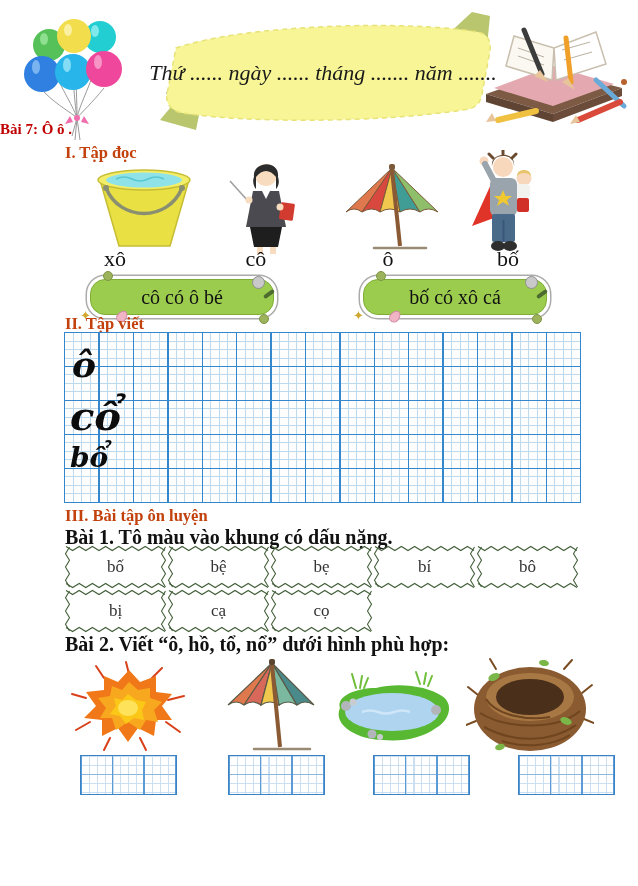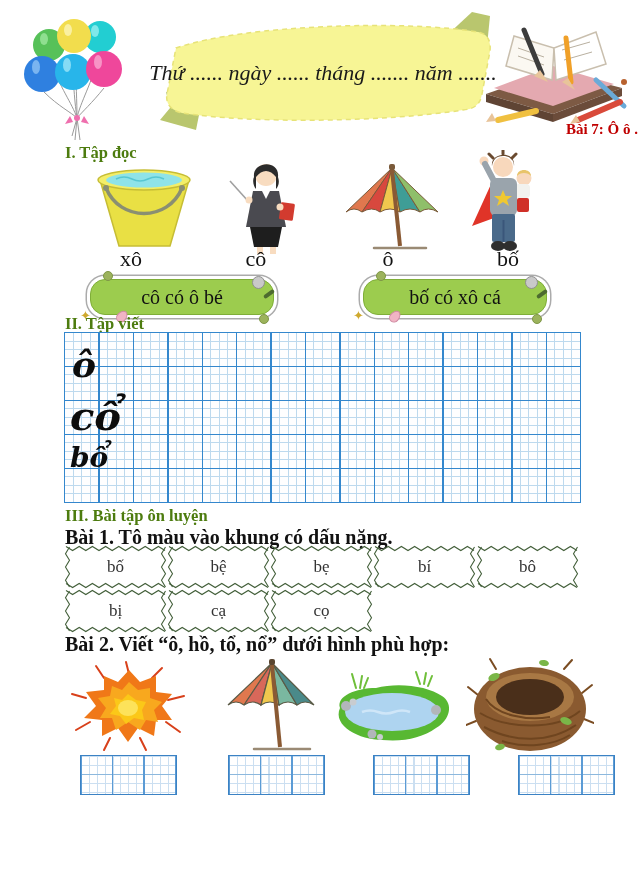--- a/index.html
+++ b/index.html
@@ -7,36 +7,36 @@
         font-family:"Liberation Serif",serif;}
   svg{display:block;}
 
   
   .balloons{position:absolute;left:20px;top:8px;width:118px;height:138px;}
   .ribbon-wrap{position:absolute;left:146px;top:8px;width:354px;height:124px;}
   .ribbon-svg{position:absolute;inset:0;width:100%;height:100%;}
   .date-text{position:absolute;left:0;top:52px;width:100%;text-align:center;
              font-family:"Liberation Serif",serif;font-style:italic;font-size:22px;color:#1a1a1a;}
   .books{position:absolute;left:478px;top:20px;width:152px;height:118px;}
-  .lesson-title{position:absolute;left:0;top:121px;width:100%;text-align:right;
+  .lesson-title{position:absolute;left:0;top:121px;width:100%;text-align:left;
                 color:#c00000;font-weight:bold;font-size:15px;}
 
-  .sec-head{position:absolute;left:65px;color:#4d7c0f;font-weight:bold;font-size:16.5px;}
+  .sec-head{position:absolute;left:65px;color:#c2410c;font-weight:bold;font-size:16.5px;}
   .h1{top:143px;} .h2{top:314px;} .h3{top:506px;}
   .instr{position:absolute;left:65px;color:#111;font-weight:bold;font-size:20px;}
   .b1{top:526px;} .b2{top:633px;}
 
   
   .pic{position:absolute;}
   .pic-bucket{left:82px;top:158px;width:125px;height:94px;}
   .pic-teacher{left:224px;top:155px;width:84px;height:100px;}
   .pic-umbrella{left:334px;top:160px;width:116px;height:92px;}
   .pic-dad{left:460px;top:150px;width:94px;height:108px;}
   .wlabel{position:absolute;top:246px;width:60px;text-align:center;font-size:22px;color:#111;}
-  .wl0{left:101px;} .wl1{left:226px;} .wl2{left:358px;} .wl3{left:478px;}
+  .wl0{left:85px;} .wl1{left:226px;} .wl2{left:358px;} .wl3{left:478px;}
 
   
   .pill{position:absolute;top:279px;width:182px;height:34px;background:#9ccc4e;
         border-radius:15px;border:1px solid #7fae38;
         box-shadow:0 0 0 3px #ffffff,0 0 0 4.5px #ababab;
         display:flex;align-items:center;justify-content:center;}
   .pill-left{left:90px;} .pill-right{left:363px;}
   .pill-text{font-size:20px;color:#111;}
   .deco{position:absolute;}
   .deco-dot{width:8px;height:8px;border-radius:50%;background:#9cb35c;border:1px solid #7e9646;}

